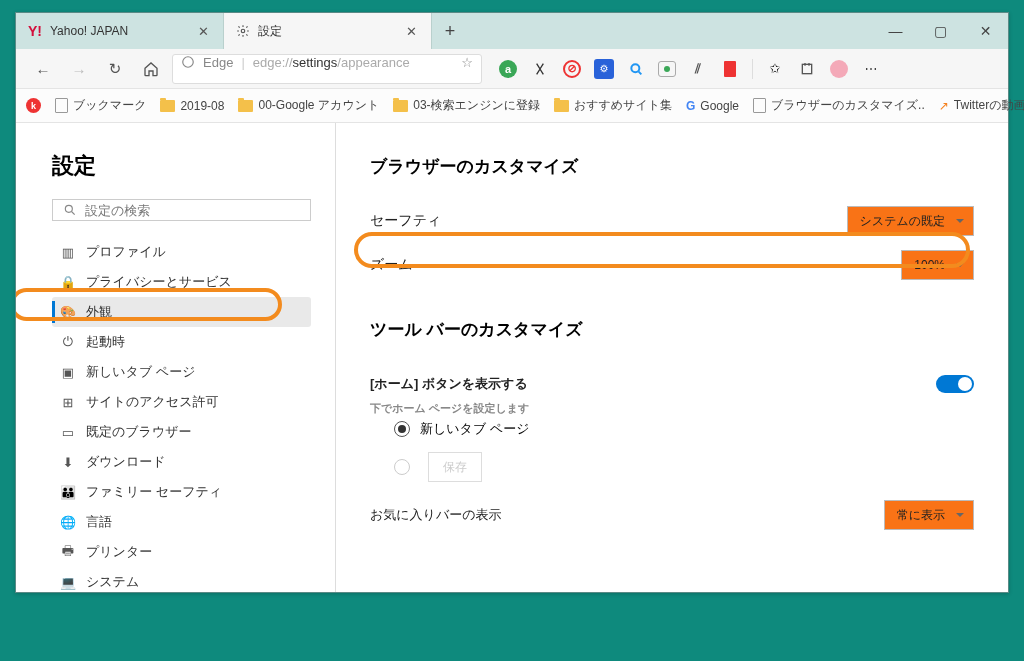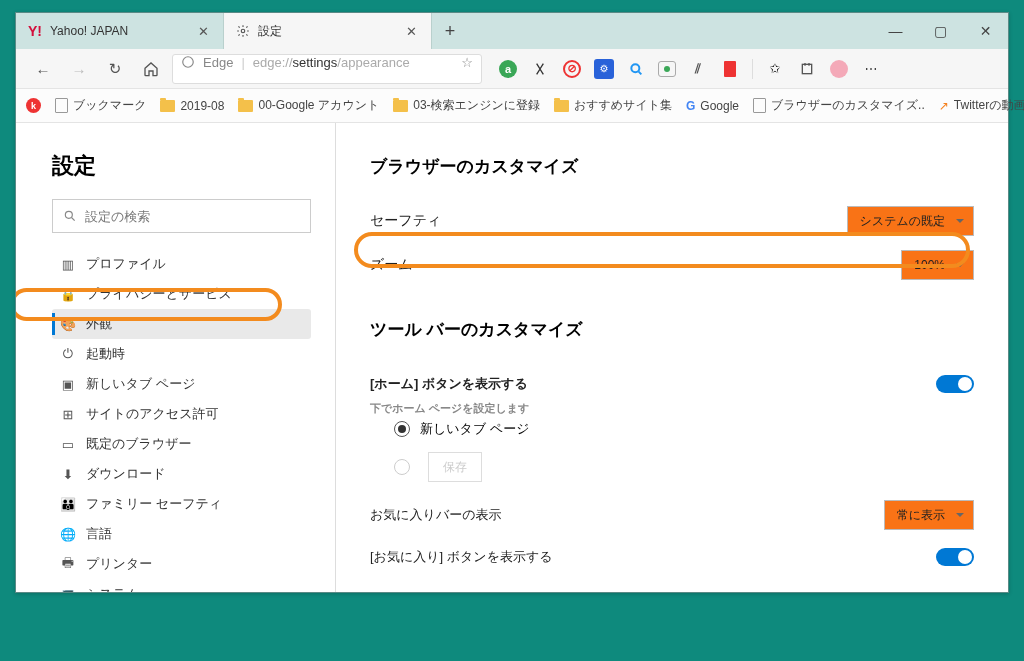--- a/index.html
+++ b/index.html
@@ -28,21 +28,21 @@
 .circ { width: 18px; height: 18px; border-radius: 50%; display: flex; align-items: center; justify-content: center; font-size: 11px; font-weight: bold; }
 .divv { width: 1px; height: 20px; background: #ddd; }
 .bmrow { height: 34px; background: #fcfcfc; border-bottom: 1px solid #e4e4e4; display: flex; align-items: center; padding: 0 10px; gap: 14px; font-size: 12px; color: #444; }
 .bmrow .bm { display: flex; align-items: center; gap: 5px; white-space: nowrap; }
 .fold { width: 15px; height: 12px; background: #f4c04a; border-radius: 1px; position: relative; }
 .fold:before { content: ''; position: absolute; top: -2px; left: 0; width: 6px; height: 2px; background: #f4c04a; border-radius: 1px 1px 0 0; }
 .page { width: 13px; height: 15px; border: 1px solid #999; border-radius: 1px; }
 .content { flex: 1; display: flex; overflow: hidden; }
 .sidebar { width: 320px; border-right: 1px solid #ddd; padding: 28px 24px 0 36px; overflow-y: auto; }
 .sidebar h1 { font-size: 22px; font-weight: 600; margin-bottom: 18px; }
-.search { width: 100%; height: 34px; border: 1px solid #ccc; display: flex; align-items: center; padding: 0 10px; gap: 8px; margin-bottom: 16px; }
+.search { width: 100%; height: 22px; border: 1px solid #ccc; display: flex; align-items: center; padding: 0 10px; gap: 8px; margin-bottom: 16px; }
 .search input { border: none; outline: none; font-size: 13px; flex: 1; }
 .sitem { height: 30px; display: flex; align-items: center; gap: 10px; font-size: 13px; color: #333; padding-left: 8px; position: relative; border-radius: 3px; }
 .sitem.active { background: #e9e9e9; }
 .sitem.active:before { content: ''; position: absolute; left: 0; top: 4px; bottom: 4px; width: 3px; background: #0078d4; }
 .sitem .ic { width: 16px; display: flex; justify-content: center; color: #555; font-size: 13px; }
 .highlight-nav { position: absolute; border: 4px solid #f38b1e; border-radius: 20px; pointer-events: none; }
 .main { flex: 1; padding: 32px 34px 8px 34px; overflow-y: auto; position: relative; }
 .main h2 { font-size: 17px; font-weight: 600; margin-bottom: 24px; }
 .row { display: flex; align-items: center; justify-content: space-between; font-size: 14px; color: #222; min-height: 38px; }
 .sel { height: 30px; border: 1px solid #bbb; padding: 0 28px 0 12px; font-size: 12px; position: relative; display: flex; align-items: center; background: #f97316; }
@@ -281,24 +281,20 @@
           </div>
       </div>
 
       <div class="row" style="margin-top:10px">
         <span style="font-size:13px">お気に入りバーの表示</span>
         <div class="sel">
             <span>常に表示</span>
           </div>
       </div>
 
-      <div class="row" style="margin-top:4px">
-        <span style="font-size:13px">[お気に入り] ボタンを表示する</span>
-        <div class="toggle"></div>
-      </div>
 
       <div class="row" style="margin-top:4px">
         
         
       </div>
 
     </div>
 
   </div>
 </div>

